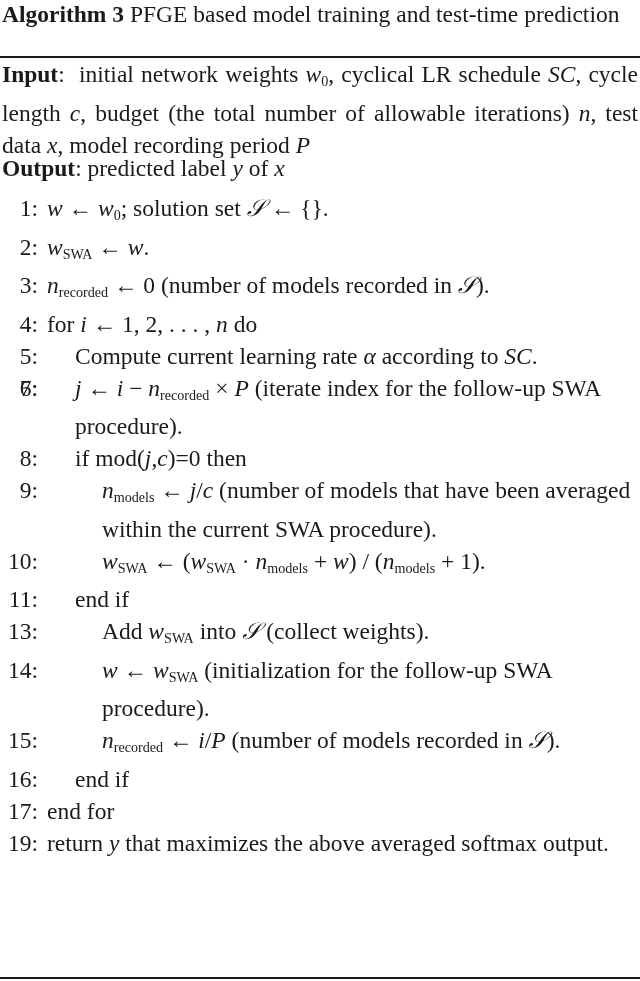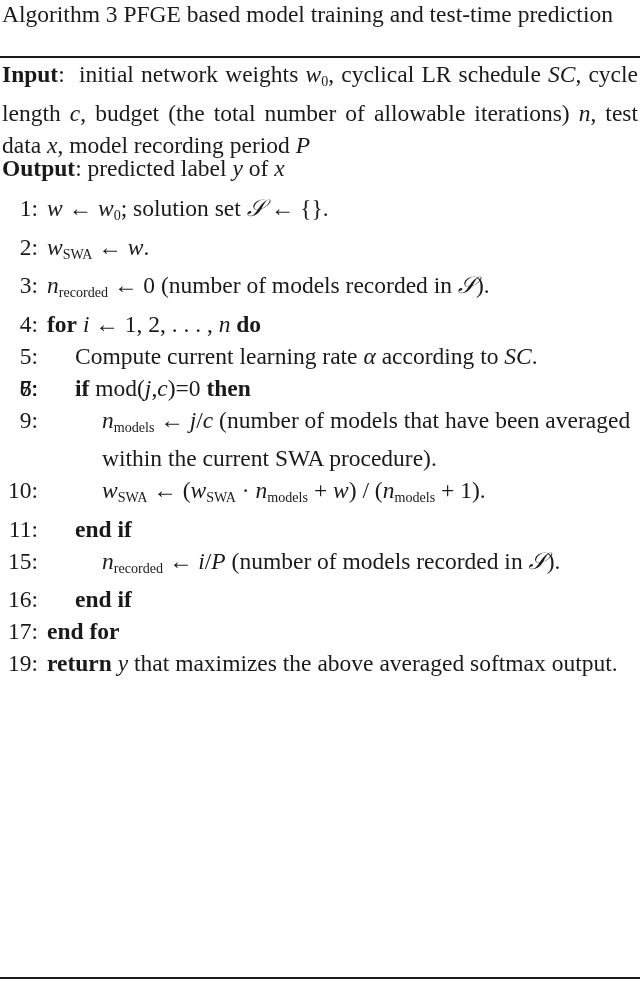--- a/index.html
+++ b/index.html
@@ -2,31 +2,31 @@
 <html><head>
 <meta charset="utf-8">
 <style>
   html, body { margin: 0; padding: 0; background: #ffffff; }
   body {
     width: 640px; height: 981px; overflow: hidden; position: relative;
     font-family: "Liberation Serif", "DejaVu Serif", serif;
     color: #1a1a1a; font-size: 23.5px;
   }
   .caption { position: absolute; left: 2px; top: 0; width: 636px; line-height: 29px; }
-  .caption b { font-weight: normal; margin-top: 45px; }
+  .caption b { font-weight: bold; margin-top: 45px; }
   .rule { position: absolute; left: 0; width: 640px; background: #1a1a1a; }
   .rule.top { top: 56px; height: 2px; }
   .rule.bottom { top: 977px; height: 2px; }
   .io { position: absolute; left: 2px; width: 636px; line-height: 32px; text-align: justify; }
   .lines { position: absolute; left: 0; top: 192px; width: 640px; }
   .ln { position: relative; line-height: 32px; }
   .num { position: absolute; left: 0; width: 38px; text-align: right; }
   .body { display: block; margin-right: 8px; }
   .math { font-style: italic; }
-  .b { font-weight: bold; }
+  .b { font-weight: normal; }
   sub { font-size: 60%; vertical-align: -0.25em; font-style: normal; }
 </style>
 </head>
 <body>
 
 <div class="caption">
   <b>Algorithm 3</b>
   <span>PFGE based model training and test-time prediction</span>
 </div>
 <div class="rule top"></div>
@@ -59,36 +59,45 @@
     </div>
   <div class="ln">
       <span class="num">5:</span>
       <span class="body" style="margin-left:75px">Compute current learning rate <span class="math">α</span> according to <span class="math">SC</span>.</span>
     </div>
   <div class="ln">
       <span class="num">6:</span>
     </div>
   <div class="ln">
       <span class="num">7:</span>
+      <span class="body" style="margin-left:75px"><span class="math">j</span> ← <span class="math">i</span> − <span class="math">n</span><sub>recorded</sub> × <span class="math">P</span> (iterate index for the follow-up SWA procedure).</span>
     </div>
   <div class="ln">
       <span class="num">8:</span>
       <span class="body" style="margin-left:75px"><span class="b">if</span> mod(<span class="math">j</span>,<span class="math">c</span>)=0 <span class="b">then</span></span>
     </div>
   <div class="ln">
       <span class="num">9:</span>
       <span class="body" style="margin-left:102px"><span class="math">n</span><sub>models</sub> ← <span class="math">j</span>/<span class="math">c</span> (number of models that have been averaged within the current SWA procedure).</span>
     </div>
   <div class="ln">
       <span class="num">10:</span>
       <span class="body" style="margin-left:102px"><span class="math">w</span><sub>SWA</sub> ← (<span class="math">w</span><sub>SWA</sub> · <span class="math">n</span><sub>models</sub> + <span class="math">w</span>) / (<span class="math">n</span><sub>models</sub> + 1).</span>
     </div>
   <div class="ln">
       <span class="num">11:</span>
       <span class="body b" style="margin-left:75px">end if</span>
+    </div>
+  <div class="ln">
+      <span class="num">13:</span>
+      <span class="body" style="margin-left:102px">Add <span class="math">w</span><sub>SWA</sub> into <span class="math">𝒮</span> (collect weights).</span>
+    </div>
+  <div class="ln">
+      <span class="num">14:</span>
+      <span class="body" style="margin-left:102px"><span class="math">w</span> ← <span class="math">w</span><sub>SWA</sub> (initialization for the follow-up SWA procedure).</span>
     </div>
   <div class="ln">
       <span class="num">15:</span>
       <span class="body" style="margin-left:102px"><span class="math">n</span><sub>recorded</sub> ← <span class="math">i</span>/<span class="math">P</span> (number of models recorded in <span class="math">𝒮</span>).</span>
     </div>
   <div class="ln">
       <span class="num">16:</span>
       <span class="body b" style="margin-left:75px">end if</span>
     </div>
   <div class="ln">

